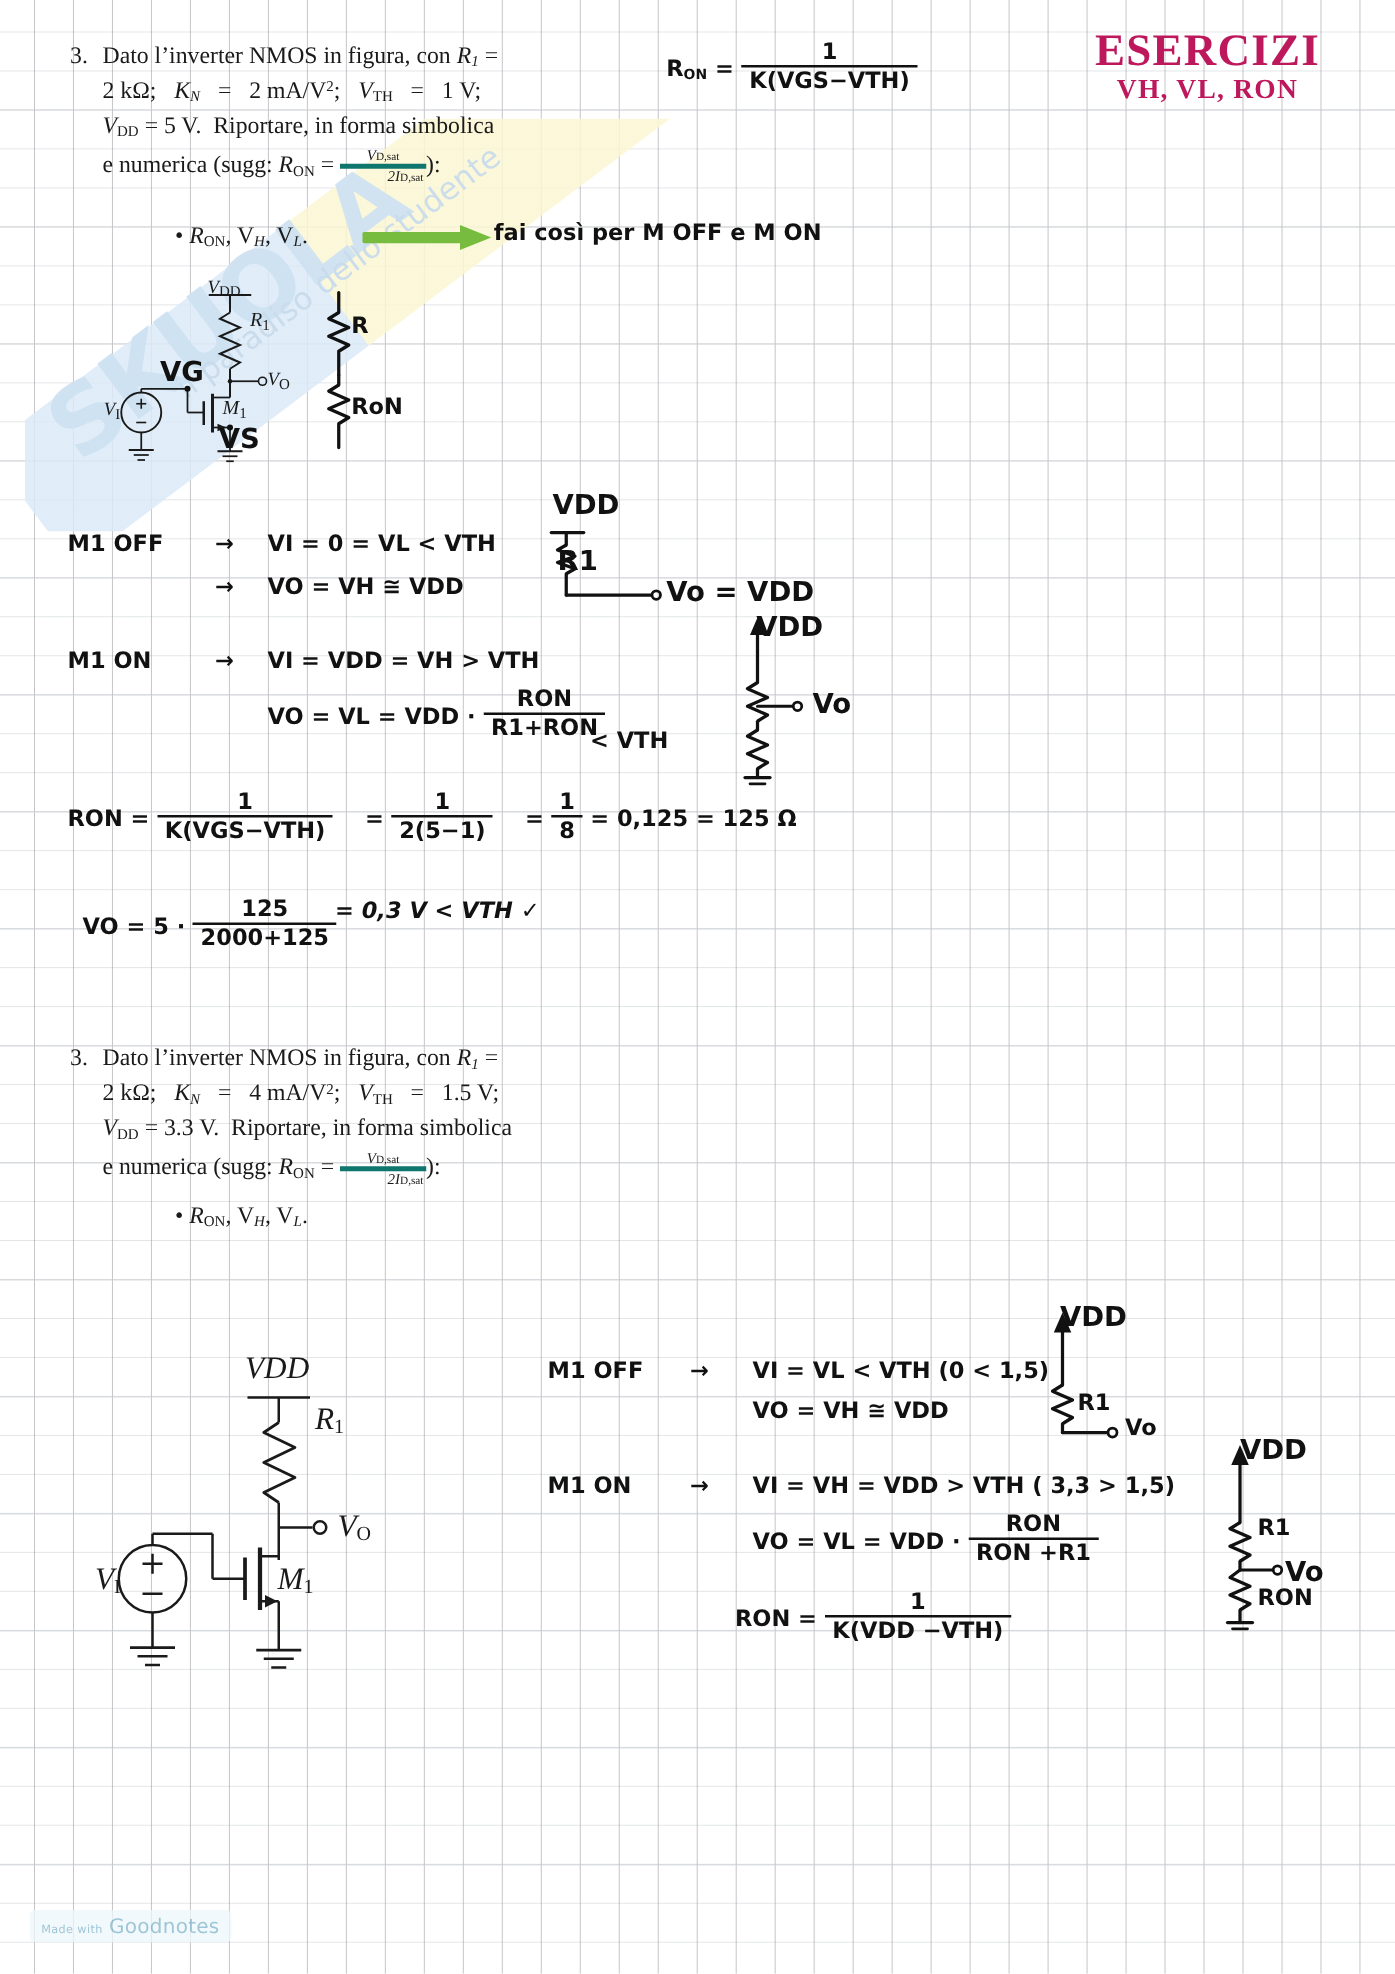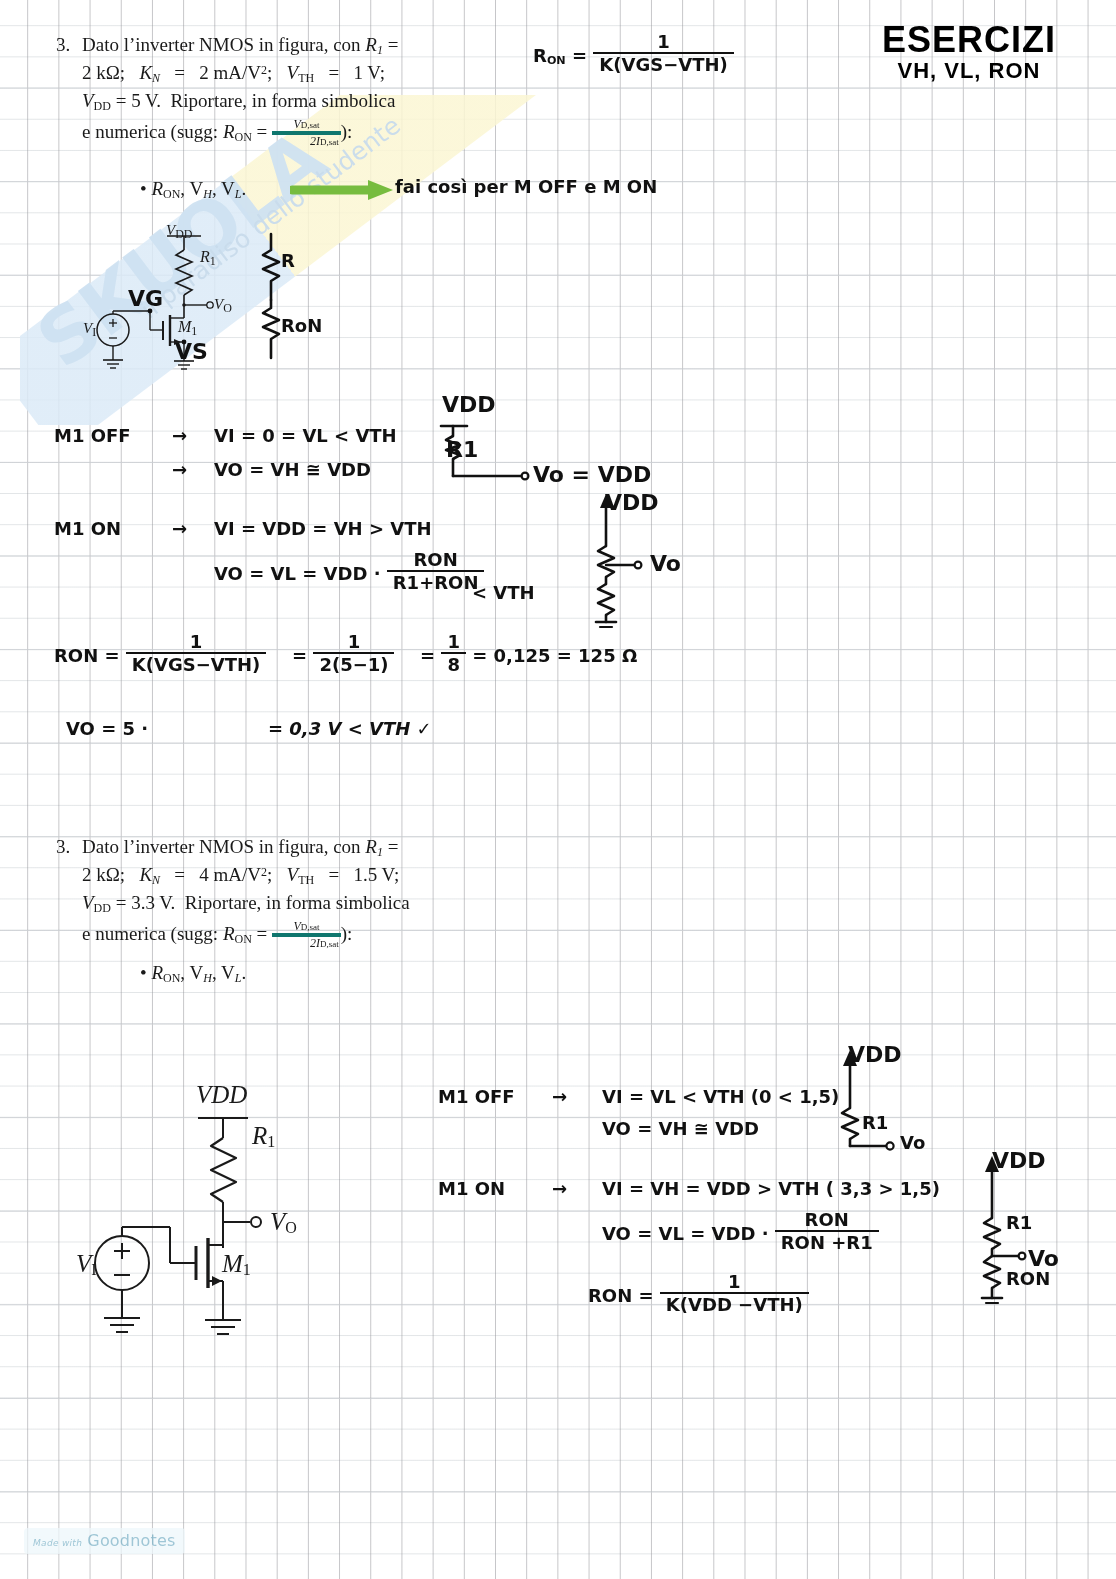--- a/index.html
+++ b/index.html
@@ -69,40 +69,40 @@
   .hw.s{font-size:22px;}
   .hw.m{font-size:18px;}
   .sb{font-size:.62em;vertical-align:-.22em;font-weight:bold;}
   .hwfrac{display:inline-block;text-align:center;vertical-align:-.52em;line-height:1.08;}
   .hwfrac .n{display:block;border-bottom:2.4px solid #111;padding:0 6px 1px;}
   .hwfrac .d{display:block;padding:1px 6px 0;}
 
   
   #title{
     position:absolute;right:60px;top:22px;text-align:center;
-    font-family:Liberation Sans, sans-serif;font-weight:bold;
-    color:#000000;line-height:1.0;
+    font-family:Liberation Serif, serif;font-weight:bold;
+    color:#be185d;line-height:1.0;
   }
   #title .t1{font-size:36px;letter-spacing:1px;display:block;}
   #title .t2{font-size:22px;letter-spacing:1px;display:block;margin-top:2px;}
 
   
   #garrow{position:absolute;left:290px;top:178px;}
 
   
   .ckt{position:absolute;}
   .ckt svg{display:block;overflow:visible;}
 
   
   #gn{
     position:absolute;left:24px;top:1528px;
     background:#eef7fb;border-radius:4px;padding:3px 9px 4px;
     font-family:"DejaVu Sans", sans-serif;color:#7fb4c9;opacity:.75;
   }
-  #gn .mw{font-size:9px;letter-spacing:.3px;font-style:italic;}
+  #gn .mw{font-size:9px;letter-spacing:.3px;}
   #gn .gnm{font-size:16px;letter-spacing:.2px;}
 </style>
 </head>
 <body>
 
 <div id="grid"></div>
 <div id="gridfaint"></div>
 
 <div id="wm">
   <div class="band"></div>
@@ -252,20 +252,24 @@
   <span>=</span>
   <span class="hwfrac">
     <span class="n">1</span>
     <span class="d">8</span>
   </span>
   <span>= 0,125 = 125 Ω</span>
 </div>
 
 <div class="hw m" style="left:66px;top:718px;">
   <span>VO = 5 ·</span>
+  <span class="hwfrac">
+    <span class="n">125</span>
+    <span class="d">2000+125</span>
+  </span>
 </div>
 <div class="hw m" style="left:268px;top:718px;font-style:italic;">
   <span>= 0,3 V &lt; VTH</span>
   <span style="color:#111;">✓</span>
 </div>
 
 <div class="ckt" style="left:433px;top:412px;">
   <svg width="180" height="80" viewBox="0 0 180 80">
     <line x1="8" y1="14" x2="34" y2="14" stroke="#111" stroke-width="2.6" stroke-linecap="round"></line>
     <line x1="20" y1="14" x2="20" y2="24" stroke="#111" stroke-width="2.6" stroke-linecap="round"></line>

